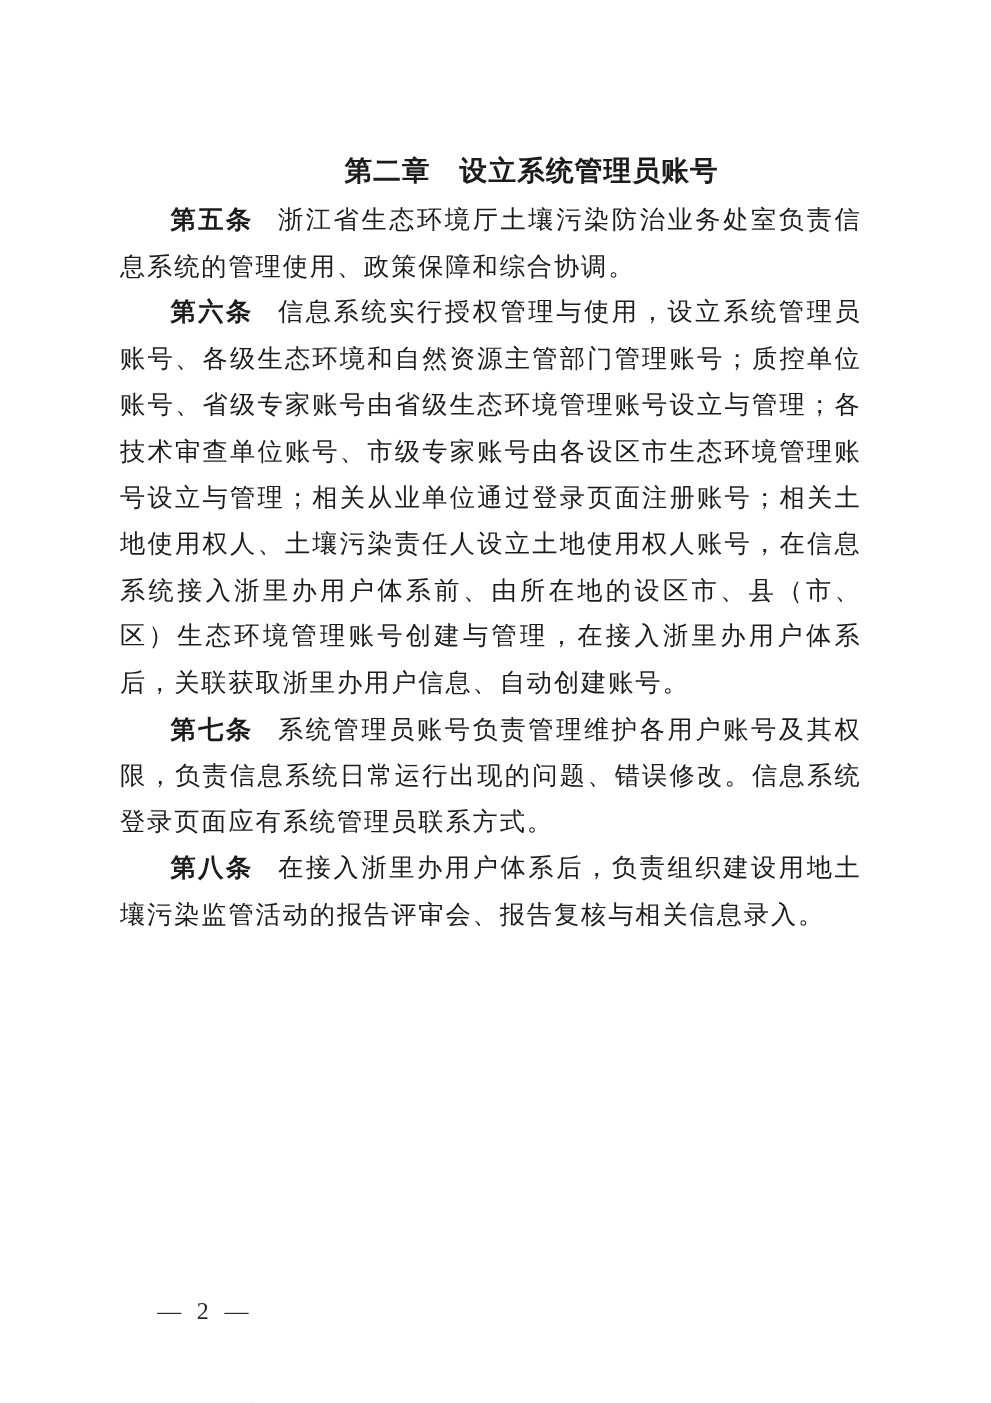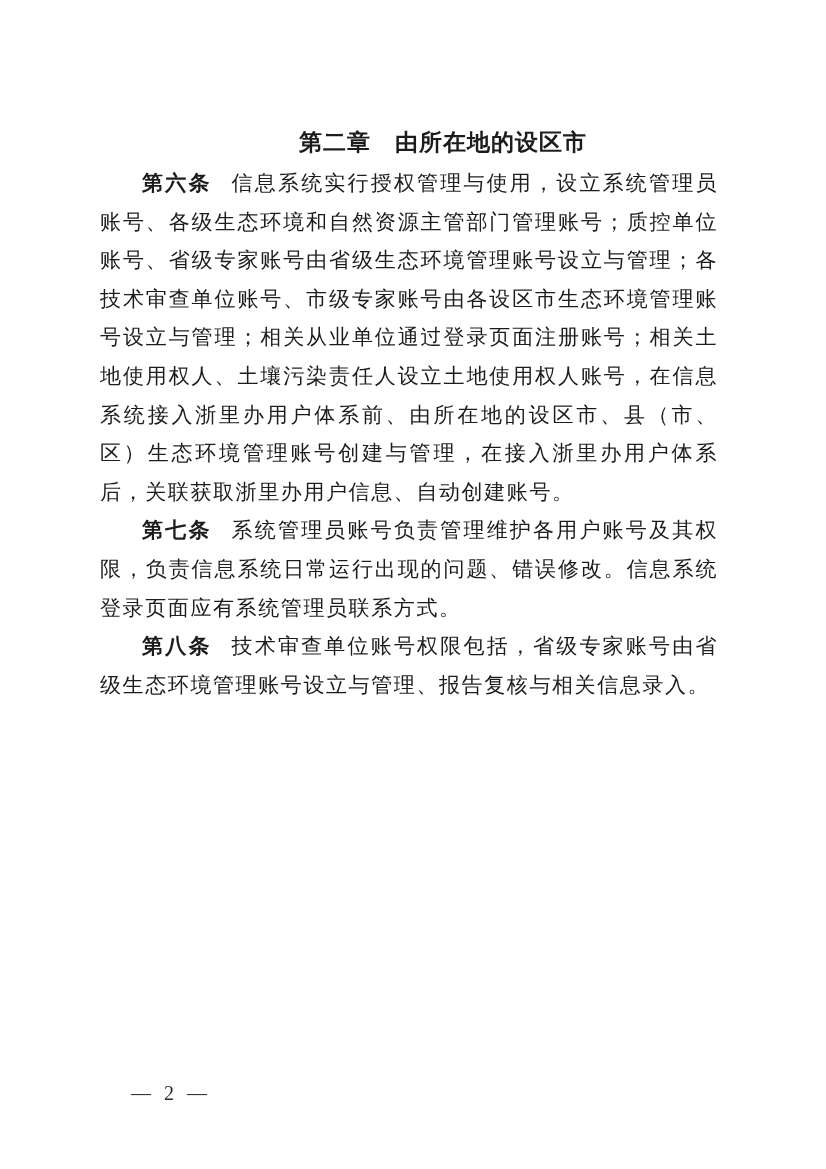--- a/index.html
+++ b/index.html
@@ -55,27 +55,28 @@
     color: #2a2a2a;
     white-space: nowrap;
   }
 </style>
 </head>
 <body>
 
 <div class="page">
   <div class="content">
 
-    <h1 class="title">第二章　由所在地的设区市</h1>
+    <h1 class="title">第二章　设立系统管理员账号</h1>
 
+    <p class="para"><b class="article-label">第五条</b><span>浙江省生态环境厅土壤污染防治业务处室负责信息系统的管理使用、政策保障和综合协调。</span></p>
 
     <p class="para"><b class="article-label">第六条</b><span>信息系统实行授权管理与使用，设立系统管理员账号、各级生态环境和自然资源主管部门管理账号；质控单位账号、省级专家账号由省级生态环境管理账号设立与管理；各技术审查单位账号、市级专家账号由各设区市生态环境管理账号设立与管理；相关从业单位通过登录页面注册账号；相关土地使用权人、土壤污染责任人设立土地使用权人账号，在信息系统接入浙里办用户体系前、由所在地的设区市、县（市、区）生态环境管理账号创建与管理，在接入浙里办用户体系后，关联获取浙里办用户信息、自动创建账号。</span></p>
 
     <p class="para"><b class="article-label">第七条</b><span>系统管理员账号负责管理维护各用户账号及其权限，负责信息系统日常运行出现的问题、错误修改。信息系统登录页面应有系统管理员联系方式。</span></p>
 
 
 
-    <p class="para"><b class="article-label">第八条</b><span>技术审查单位账号权限包括，省级专家账号由省级生态环境管理账号设立与管理、报告复核与相关信息录入。</span></p>
+    <p class="para"><b class="article-label">第八条</b><span>在接入浙里办用户体系后，负责组织建设用地土壤污染监管活动的报告评审会、报告复核与相关信息录入。</span></p>
 
   </div>
 
   <div class="footer">— 2 —</div>
 </div>
 
 </body></html>

